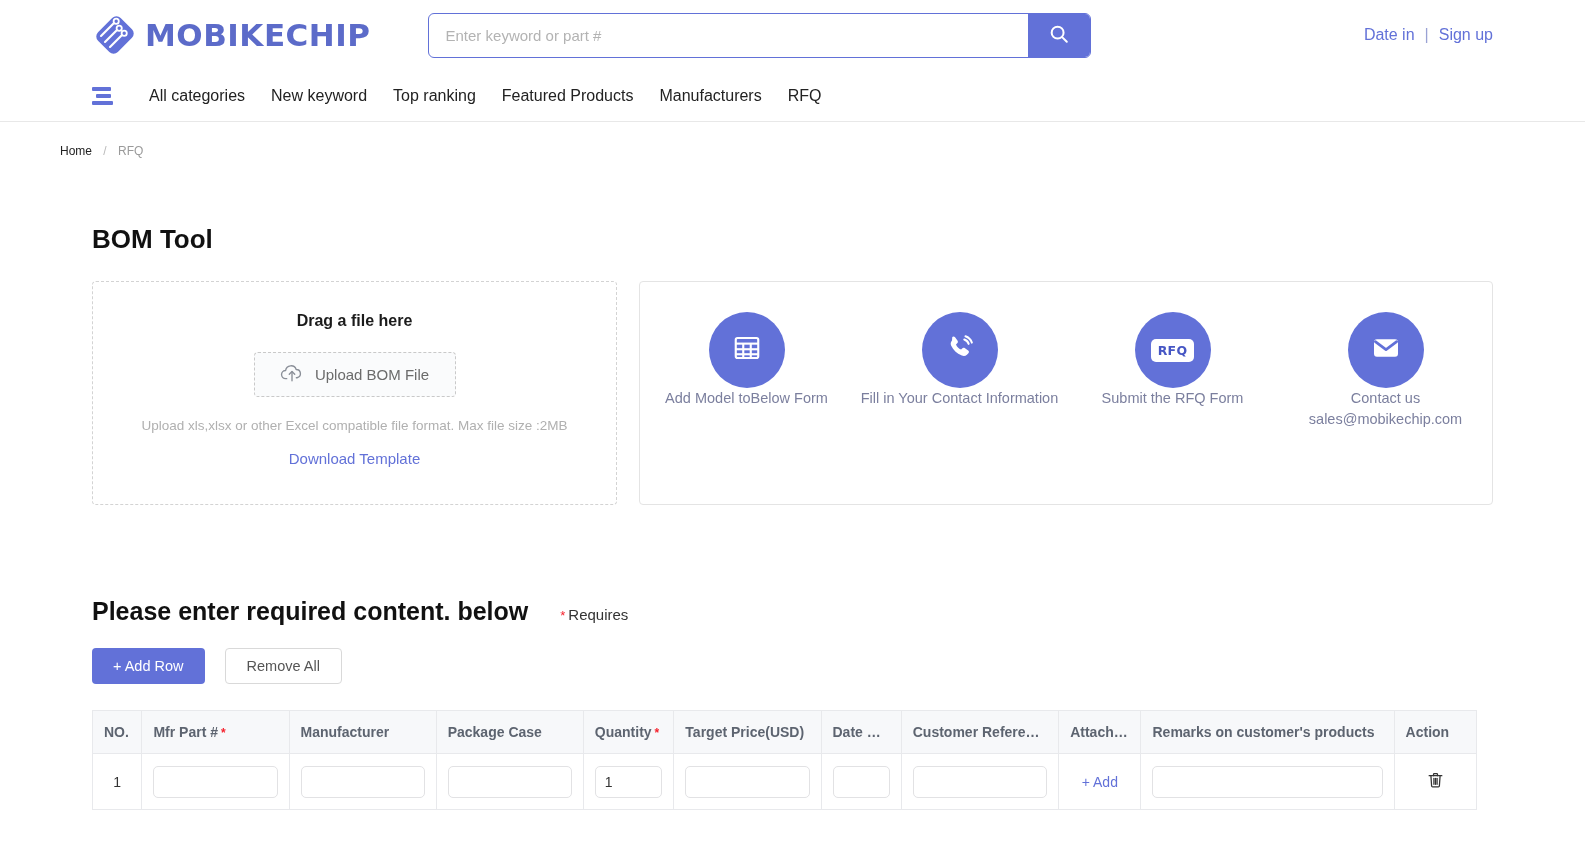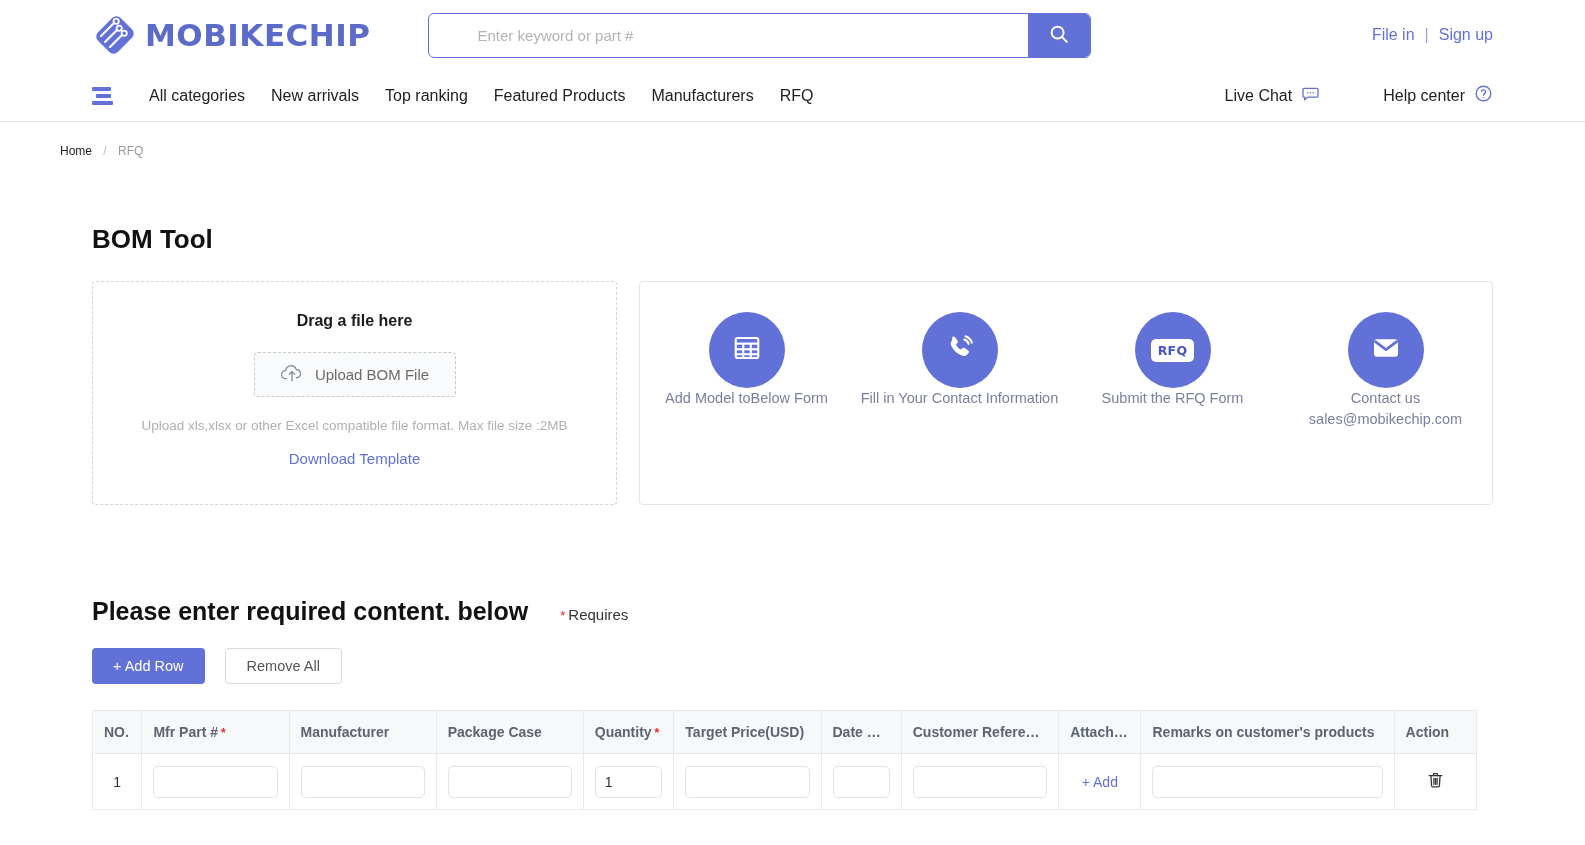--- a/index.html
+++ b/index.html
@@ -28,21 +28,20 @@
   }
 
   .search-wrap {
     margin-left:57px;
     display:flex; align-items:stretch;
     width:663px; height:45px;
     border:1.5px solid #6271D8;
     border-radius:6px;
     overflow:hidden;
     background:#fff;
-    padding-left:32px;
   }
   .search-input {
     flex:1; border:none; outline:none;
     font-size:15px; color:#333;
     padding:0 17px;
     font-family:"Liberation Sans", sans-serif;
     background:transparent;
   }
   .search-input::placeholder { color:#b3b3b3; }
   .search-btn {
@@ -222,62 +221,39 @@
       <span>
         <svg width="22" height="22" viewBox="0 0 24 24" fill="none" stroke="#ffffff" stroke-width="2.2" stroke-linecap="round">
           <circle cx="10.5" cy="10.5" r="6.5"></circle>
             <line x1="15.4" y1="15.4" x2="20.5" y2="20.5"></line>
         </svg>
       </span>
     </button>
   </div>
 
   <div class="header-right">
-    <a href="#">File in</a>
+    <a href="#">Date in</a>
     <span class="sep">|</span>
     <a href="#">Sign up</a>
   </div>
 </div>
 
 <div class="nav">
   <div class="hamburger">
     <i></i>
       <i></i>
       <i></i>
   </div>
   <div class="nav-items">
     <a class="nav-item" href="#">All categories</a>
-    <a class="nav-item" href="#">New arrivals</a>
+    <a class="nav-item" href="#">New keyword</a>
     <a class="nav-item" href="#">Top ranking</a>
     <a class="nav-item" href="#">Featured Products</a>
     <a class="nav-item" href="#">Manufacturers</a>
     <a class="nav-item" href="#">RFQ</a>
-  </div>
-  <div class="nav-right">
-    <div class="nav-right-item">
-      <span>Live Chat</span>
-      <span>
-        <svg width="19" height="19" viewBox="0 0 24 24" fill="none" stroke="#6271D8" stroke-width="1.7">
-          <path d="M4 5.5h16a1.5 1.5 0 0 1 1.5 1.5v8a1.5 1.5 0 0 1-1.5 1.5H9l-4.5 3.2V16.5H4A1.5 1.5 0 0 1 2.5 15V7A1.5 1.5 0 0 1 4 5.5z"></path>
-          <circle cx="8.5" cy="11" r="1" fill="#6271D8" stroke="none"></circle>
-          <circle cx="12" cy="11" r="1" fill="#6271D8" stroke="none"></circle>
-          <circle cx="15.5" cy="11" r="1" fill="#6271D8" stroke="none"></circle>
-        </svg>
-      </span>
-    </div>
-    <div class="nav-right-item">
-      <span>Help center</span>
-      <span>
-        <svg width="19" height="19" viewBox="0 0 24 24" fill="none" stroke="#6271D8" stroke-width="1.7">
-          <circle cx="12" cy="12" r="9.2"></circle>
-          <path d="M9.3 9.2a2.8 2.8 0 0 1 5.4 1c0 1.9-2.7 2-2.7 3.9" stroke-linecap="round"></path>
-          <circle cx="12" cy="17.2" r="0.9" fill="#6271D8" stroke="none"></circle>
-        </svg>
-      </span>
-    </div>
   </div>
 </div>
 
 <div class="breadcrumb">
   <a class="bc-home" href="#">Home</a>
   <span class="bc-sep">/</span>
   <span class="bc-current">RFQ</span>
 </div>
 
 <div class="page-title">BOM Tool</div>

